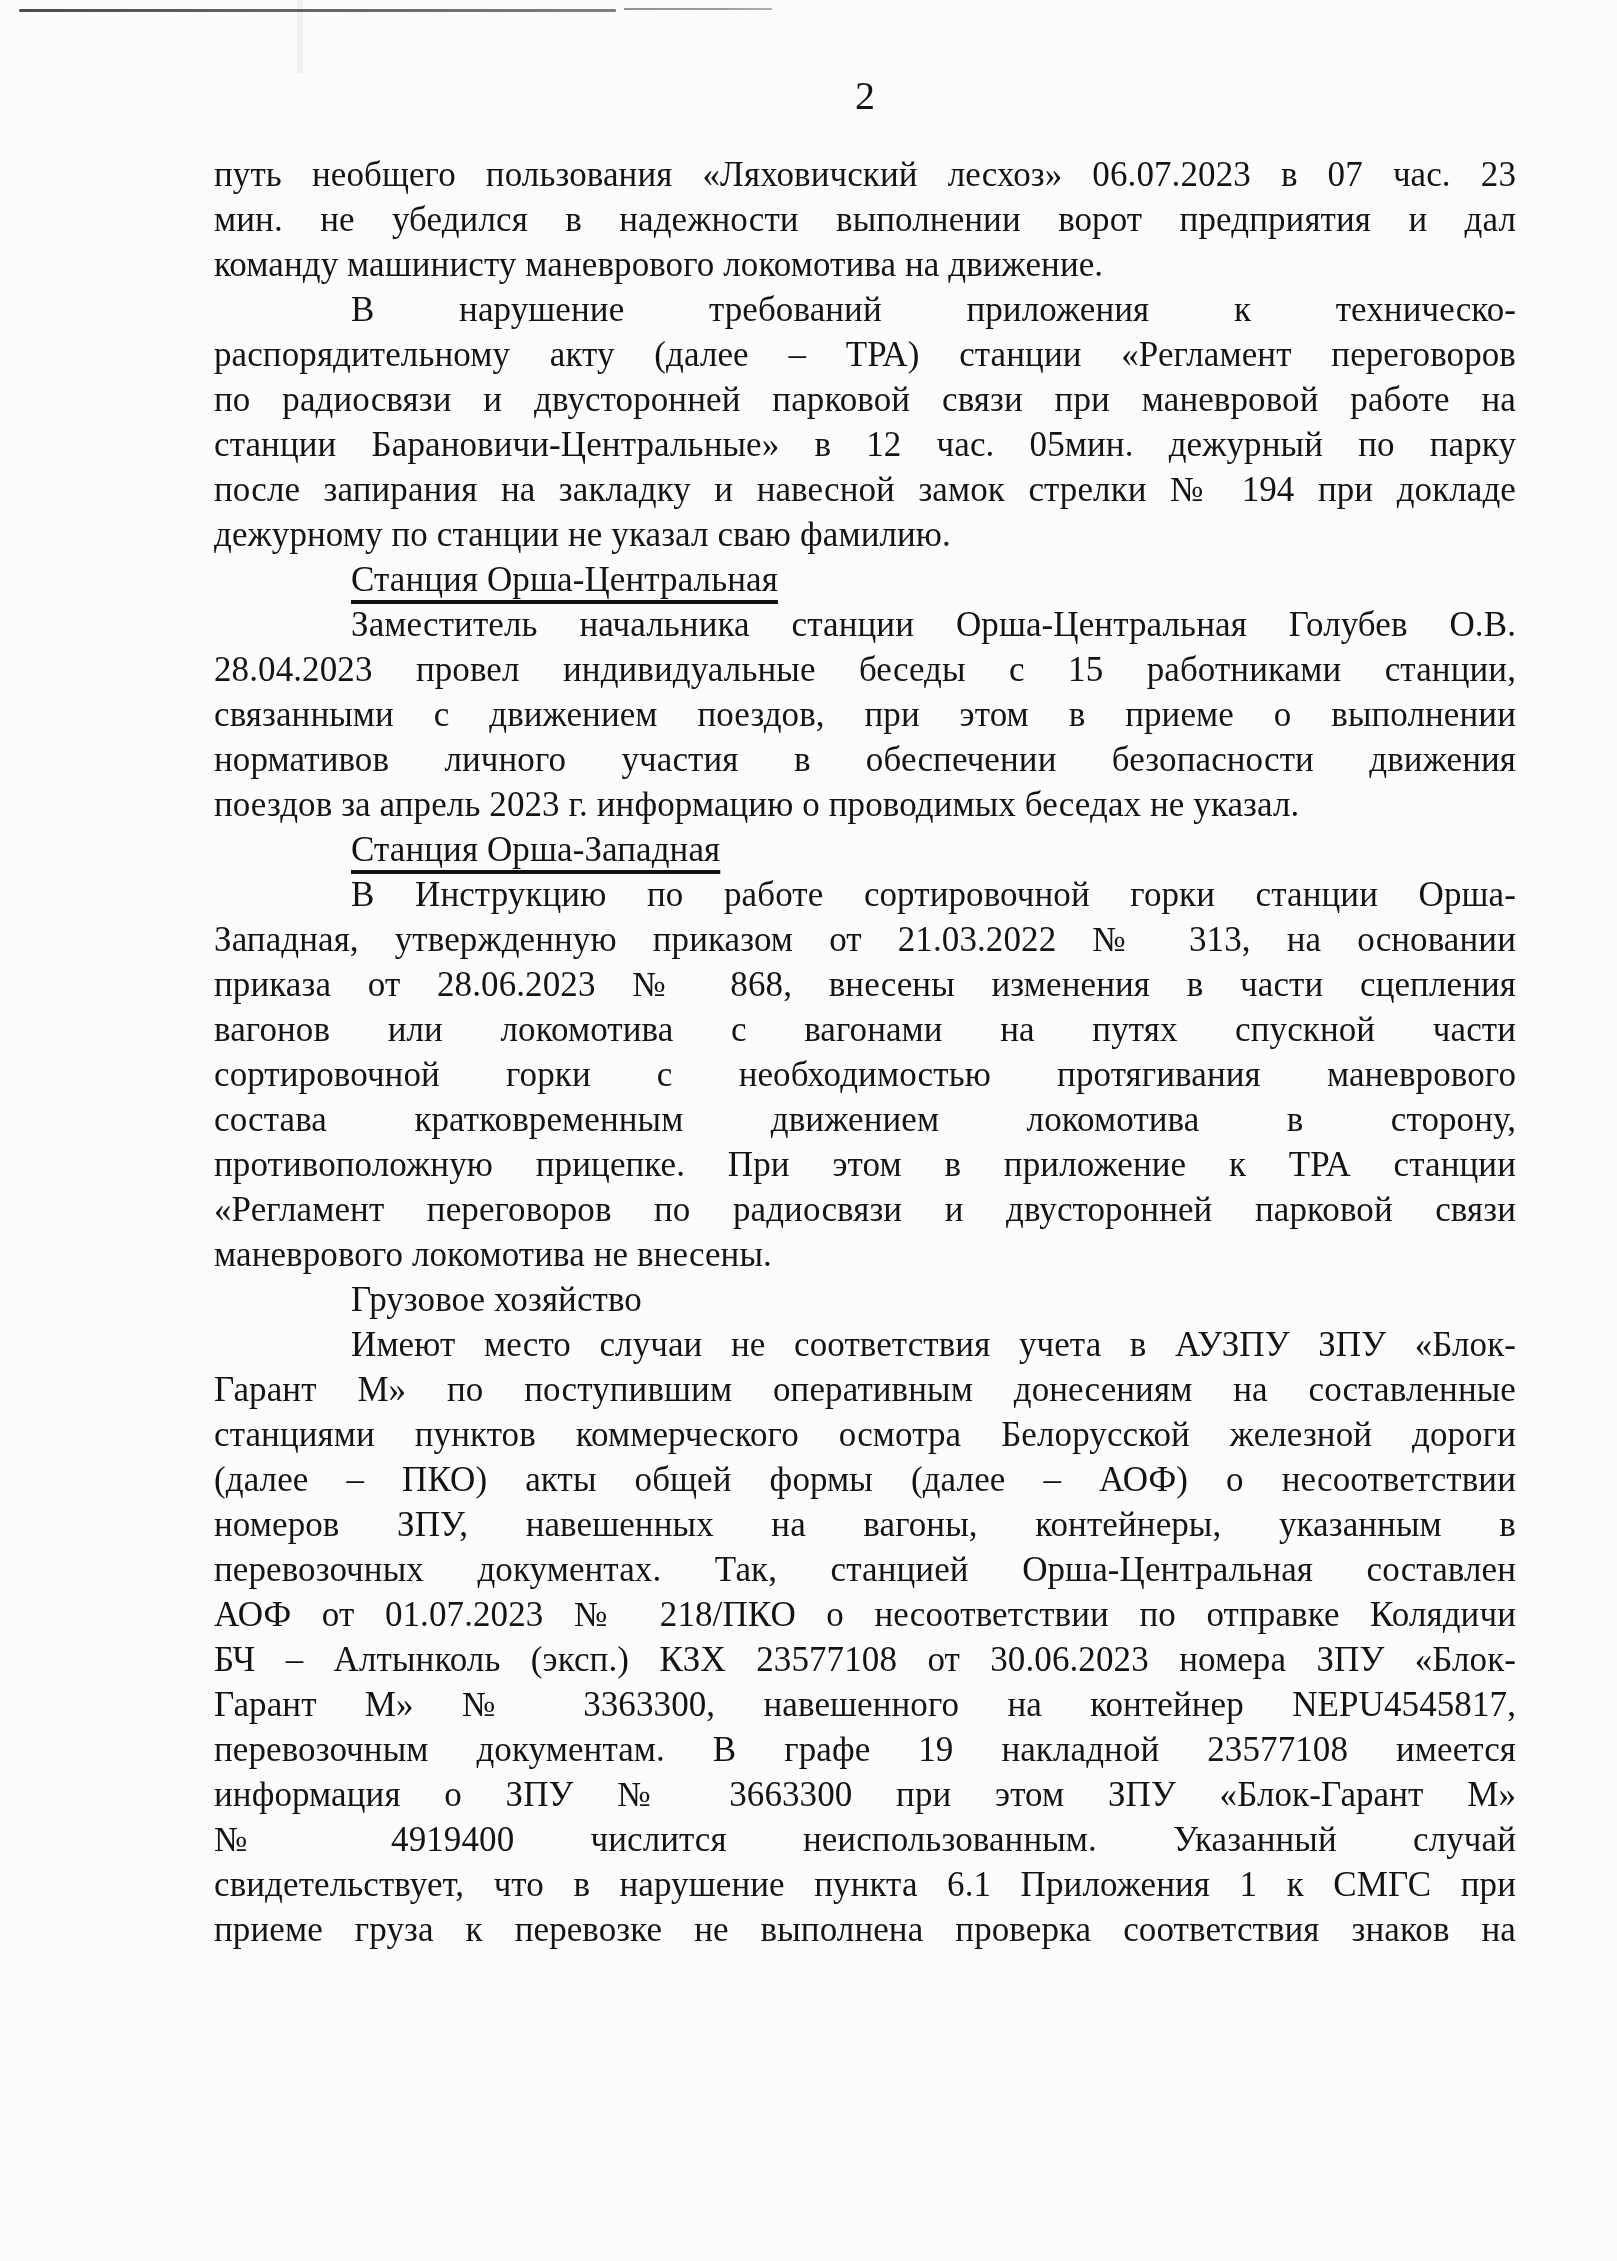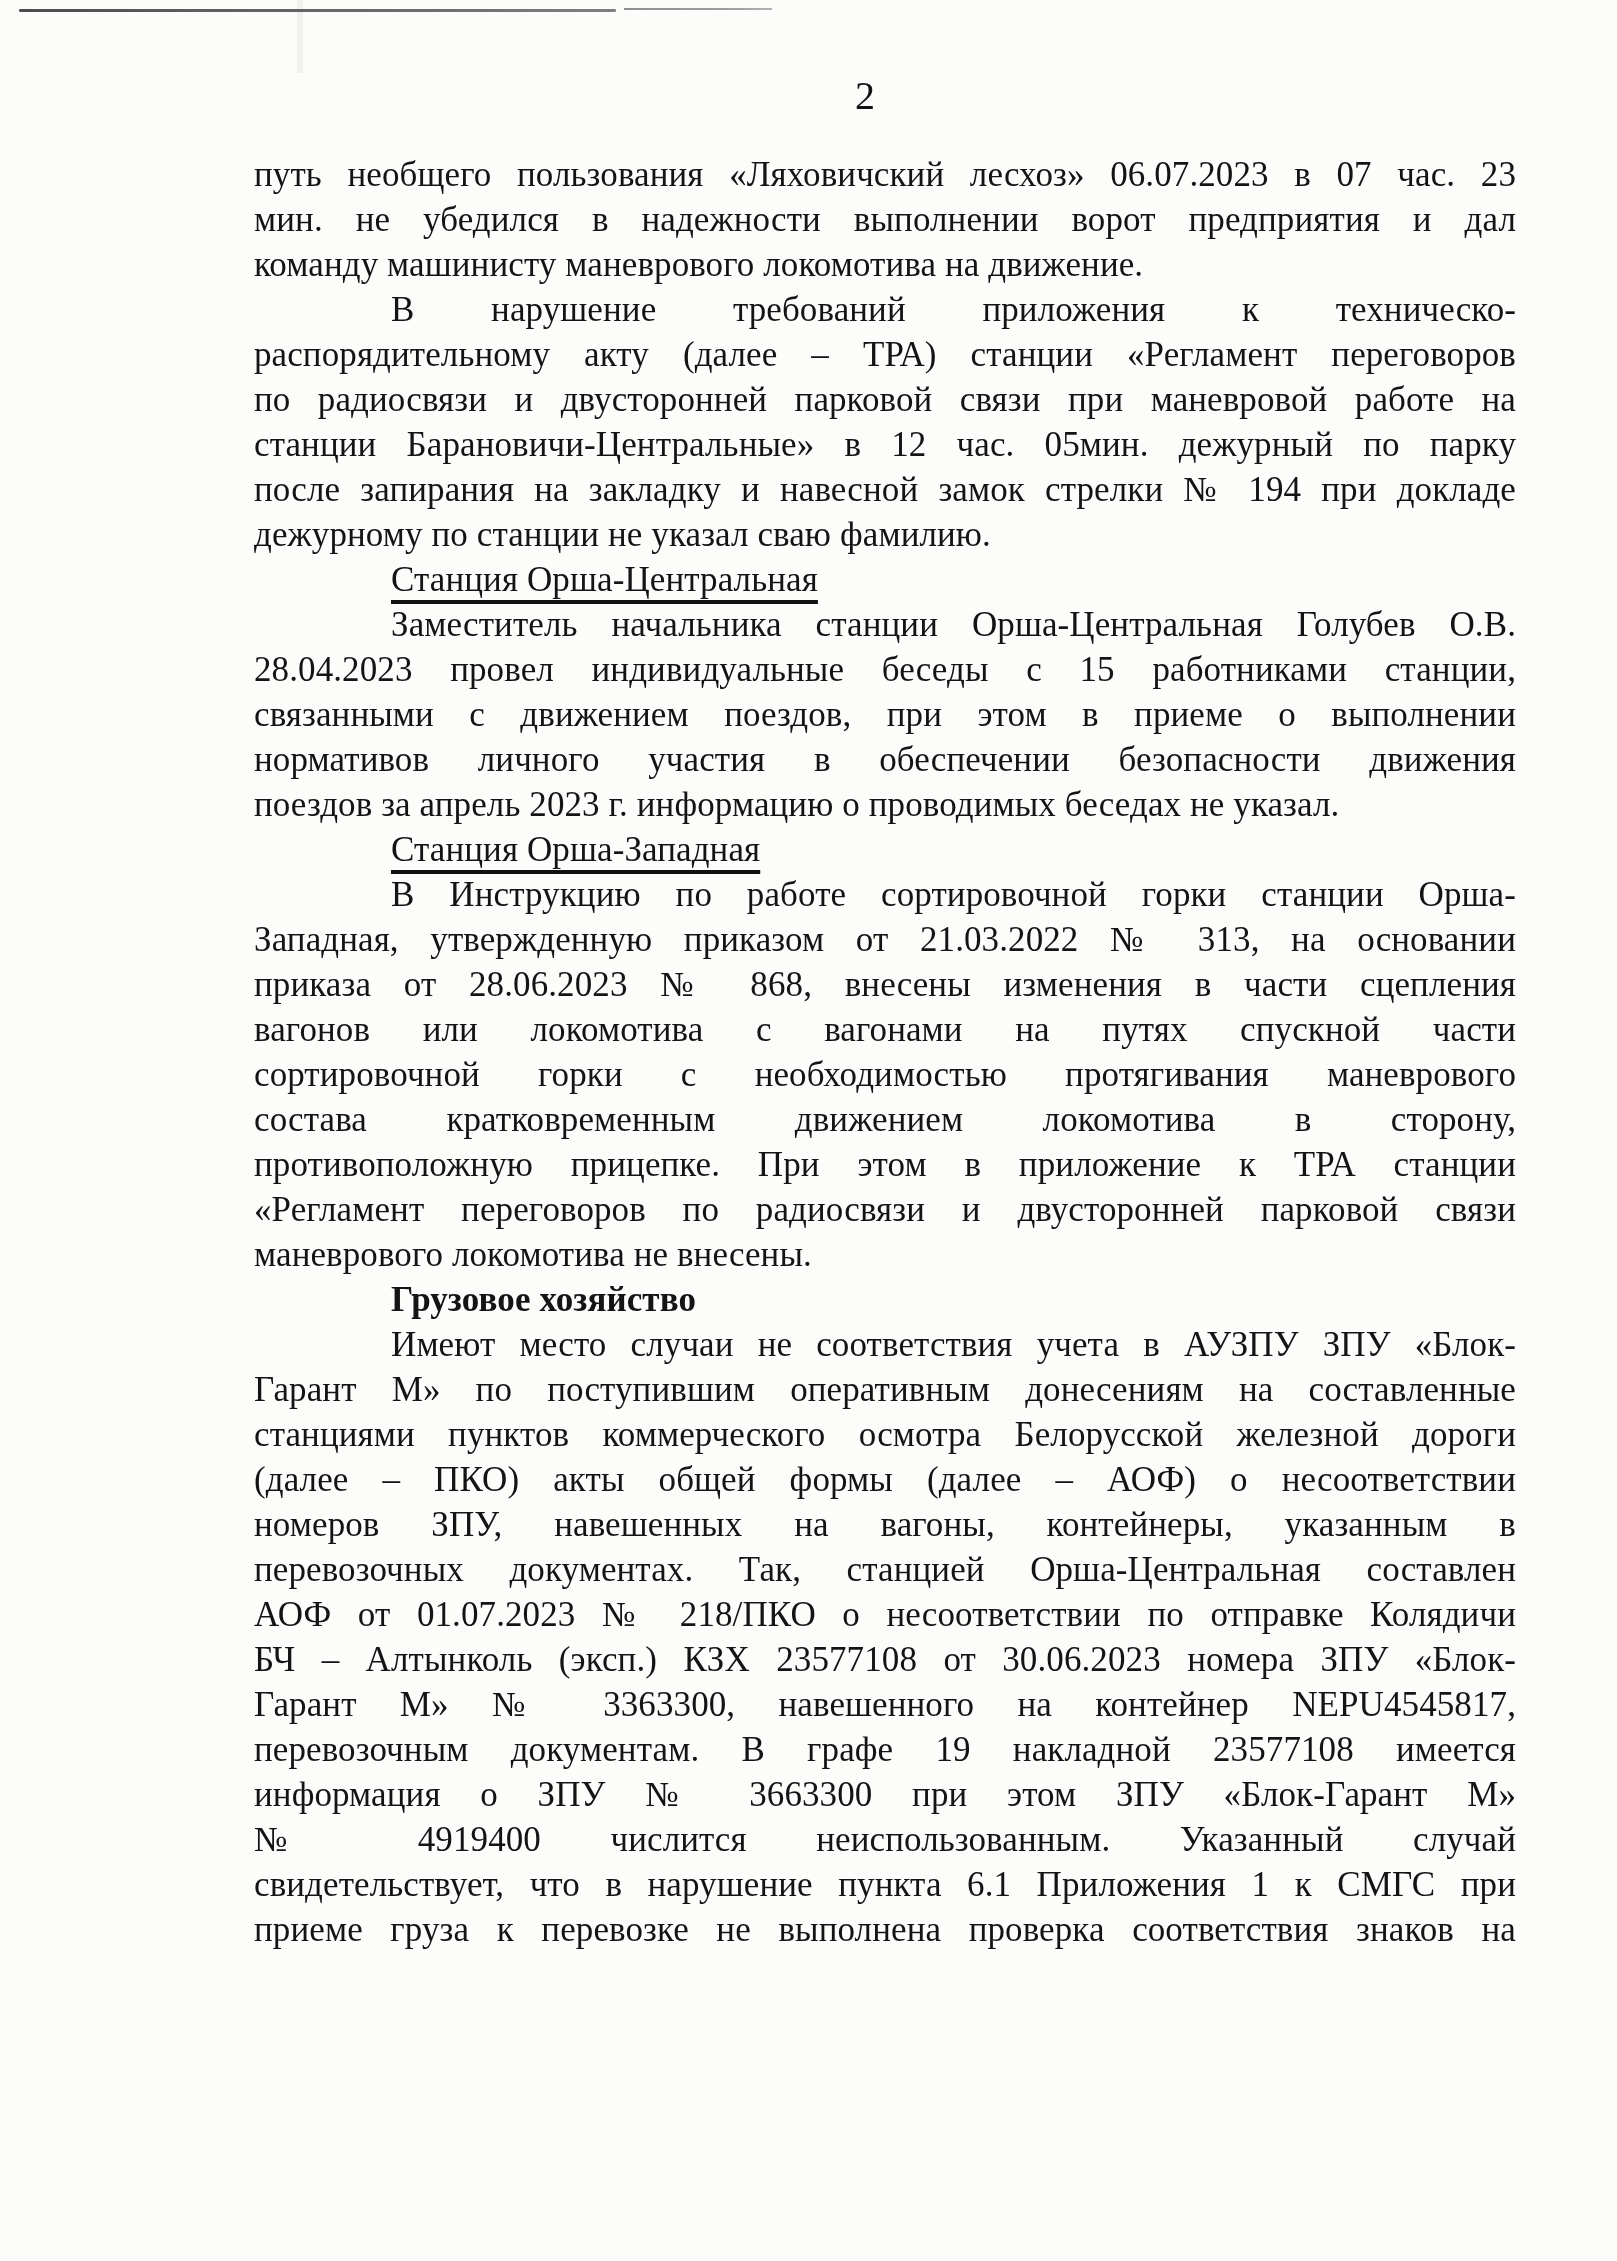--- a/index.html
+++ b/index.html
@@ -56,34 +56,33 @@
     left: 214px;
     top: 152px;
     width: 1302px;
   }
   .para { margin: 0; padding: 0; }
   .line {
     font-size: 35px;
     line-height: 45px;
     text-align: left;
     letter-spacing: 0.1px;
-    margin-left: 40px;
   }
   .just {
     text-align: justify;
     text-align-last: justify;
   }
   .ind { text-indent: 137px; }
   .ul {
     text-decoration: underline;
     text-decoration-thickness: 3.8px;
     text-underline-offset: 9px;
     text-decoration-color: #111;
   }
-  .bold { font-weight: bold; }
+  .bold { font-weight: normal; }
 </style>
 </head>
 <body>
 
 <div class="page">
   <div class="scanline-a"></div>
   <div class="scanline-b"></div>
   <div class="scan-smudge"></div>
   <div class="page-number">2</div>
   <div class="doc-body">

